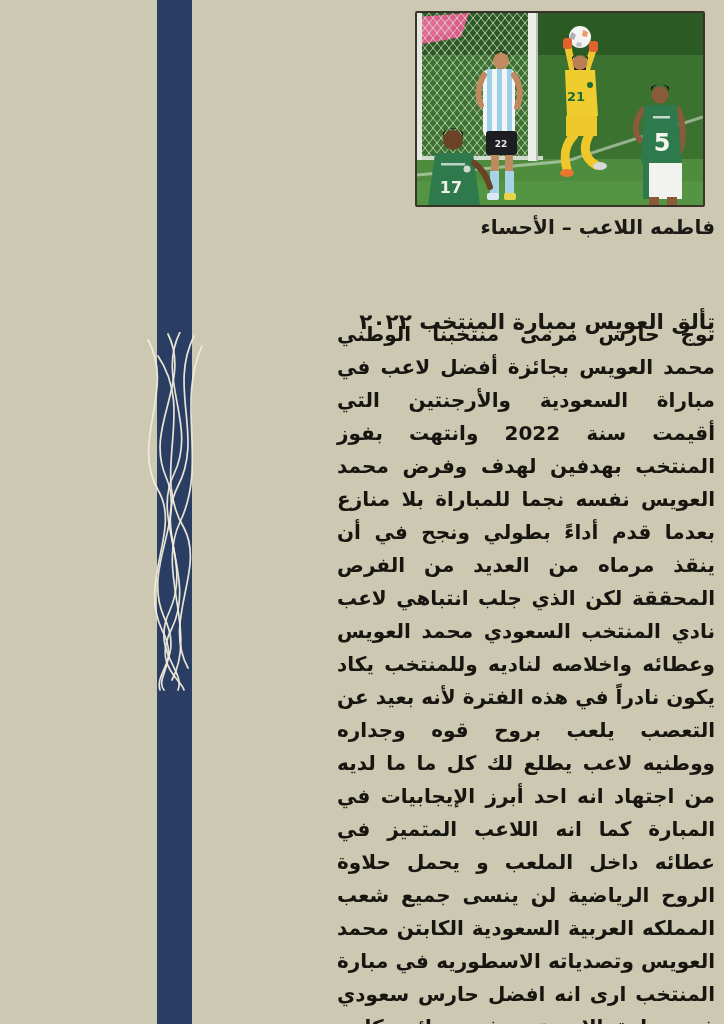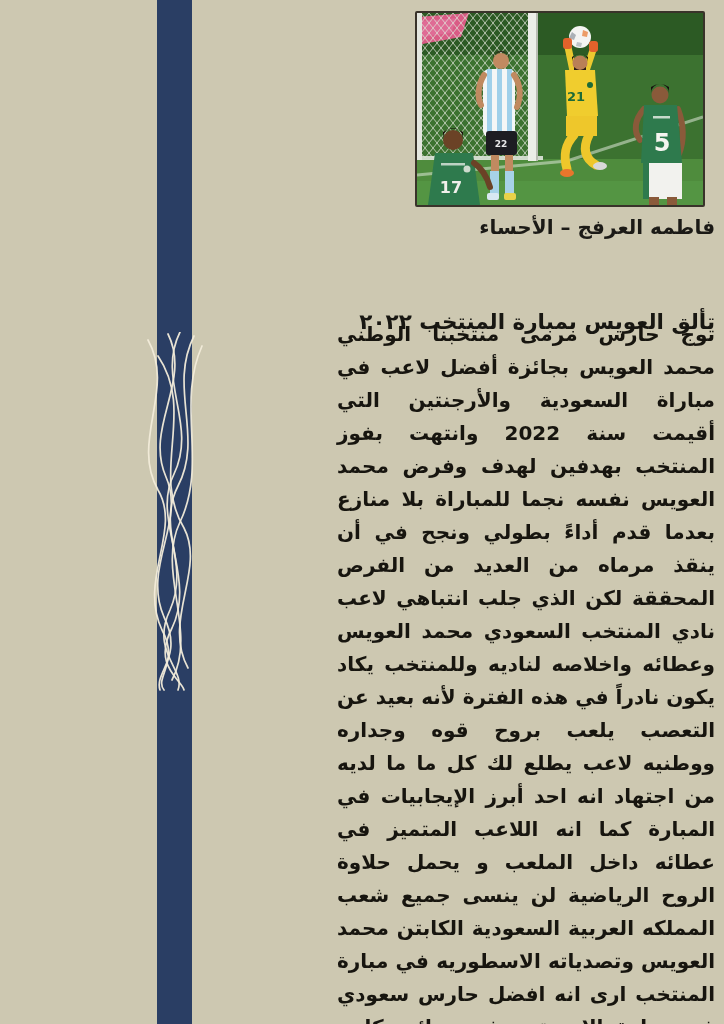--- a/index.html
+++ b/index.html
@@ -137,19 +137,19 @@
         <path d="M26,125 A10,10 0 0 1 46,125 L46,119 Q36,112 26,119 Z" fill="#171007"></path>
         <path d="M18,140 L56,140 L63,192 L11,192 Z" fill="#2e7a4d"></path>
         <rect x="24" y="150" width="24" height="2.5" fill="#eef2ec" opacity="0.75"></rect>
         <circle cx="50" cy="156" r="3.5" fill="#dfe4dc" opacity="0.9"></circle>
         <text class="svg-num" x="34" y="180" font-size="16" fill="#f0f0ea" text-anchor="middle">17</text>
         <path d="M57,150 C66,156 70,164 73,174" fill="none" stroke="#6b4226" stroke-width="6" stroke-linecap="round"></path>
       </g>
     </svg>
   </figure>
 
-  <div class="byline">فاطمه العرفج – الأحساء</div>
+  <div class="byline">فاطمه اللاعب – الأحساء</div>
 
   <div class="title">تألق العويس بمبارة المنتخب ٢٠٢٢</div>
 
   <p class="body-text">توج حارس مرمى منتخبنا الوطني محمد العويس بجائزة أفضل لاعب في مباراة السعودية والأرجنتين التي أقيمت سنة 2022 وانتهت بفوز المنتخب بهدفين لهدف وفرض محمد العويس نفسه نجما للمباراة بلا منازع بعدما قدم أداءً بطولي ونجح في أن ينقذ مرماه من العديد من الفرص المحققة لكن الذي جلب انتباهي لاعب نادي المنتخب السعودي محمد العويس وعطائه واخلاصه لناديه وللمنتخب يكاد يكون نادراً في هذه الفترة لأنه بعيد عن التعصب يلعب بروح قوه وجداره ووطنيه لاعب يطلع لك كل ما ما لديه من اجتهاد انه احد أبرز الإيجابيات في المبارة كما انه اللاعب المتميز في عطائه داخل الملعب و يحمل حلاوة الروح الرياضية لن ينسى جميع شعب المملكه العربية السعودية الكابتن محمد العويس وتصدياته الاسطوريه في مبارة المنتخب ارى انه افضل حارس سعودي في مبارة الارجنتين في نهائي كاس العالم استحق اللقب بلا منازع صده لكثير من الكور كان فوز تاريخي للمنتخب السعودي .</p>
 
 </div>
 
 </body></html>

